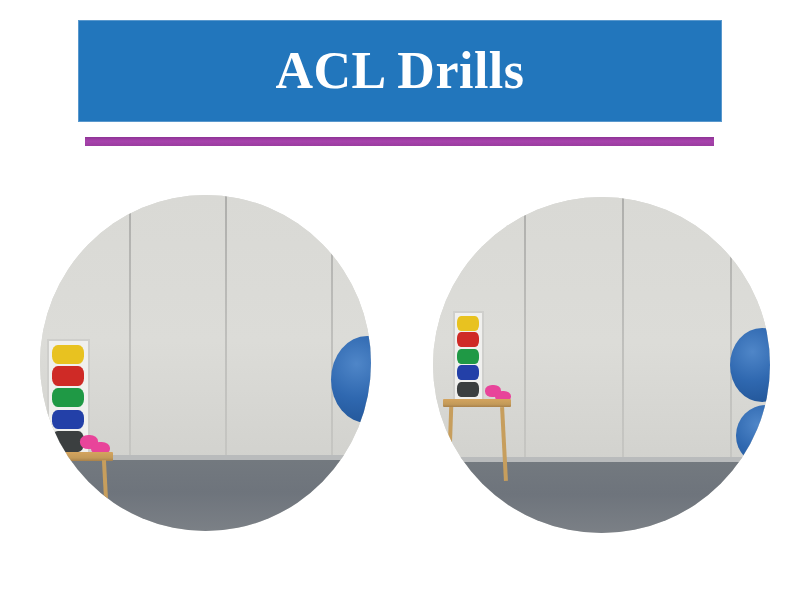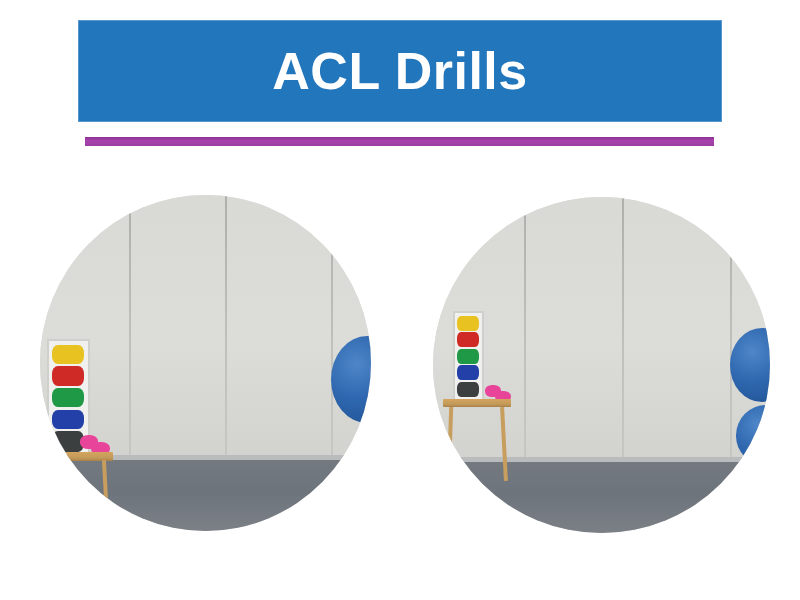--- a/index.html
+++ b/index.html
@@ -2,21 +2,21 @@
 <html><head>
 <meta charset="utf-8">
 <style>
   * { margin:0; padding:0; box-sizing:border-box; }
   html, body {
     width:800px; height:600px;
     background:#ffffff;
     font-family:"Liberation Sans", sans-serif;
     overflow:hidden;
   }
-  .slide { position:relative; width:800px; height:600px; background:#ffffff; }
+  .slide { position:relative; width:800px; height:600px; background:#ffffff;font-family:Liberation Serif, serif; }
 
   
   .title-banner {
     position:absolute;
     left:78px; top:20px;
     width:644px; height:102px;
     background:#2276bc;
     display:flex; align-items:center; justify-content:center;
     box-shadow:inset 0 0 0 1px rgba(255,255,255,.25);
   }

